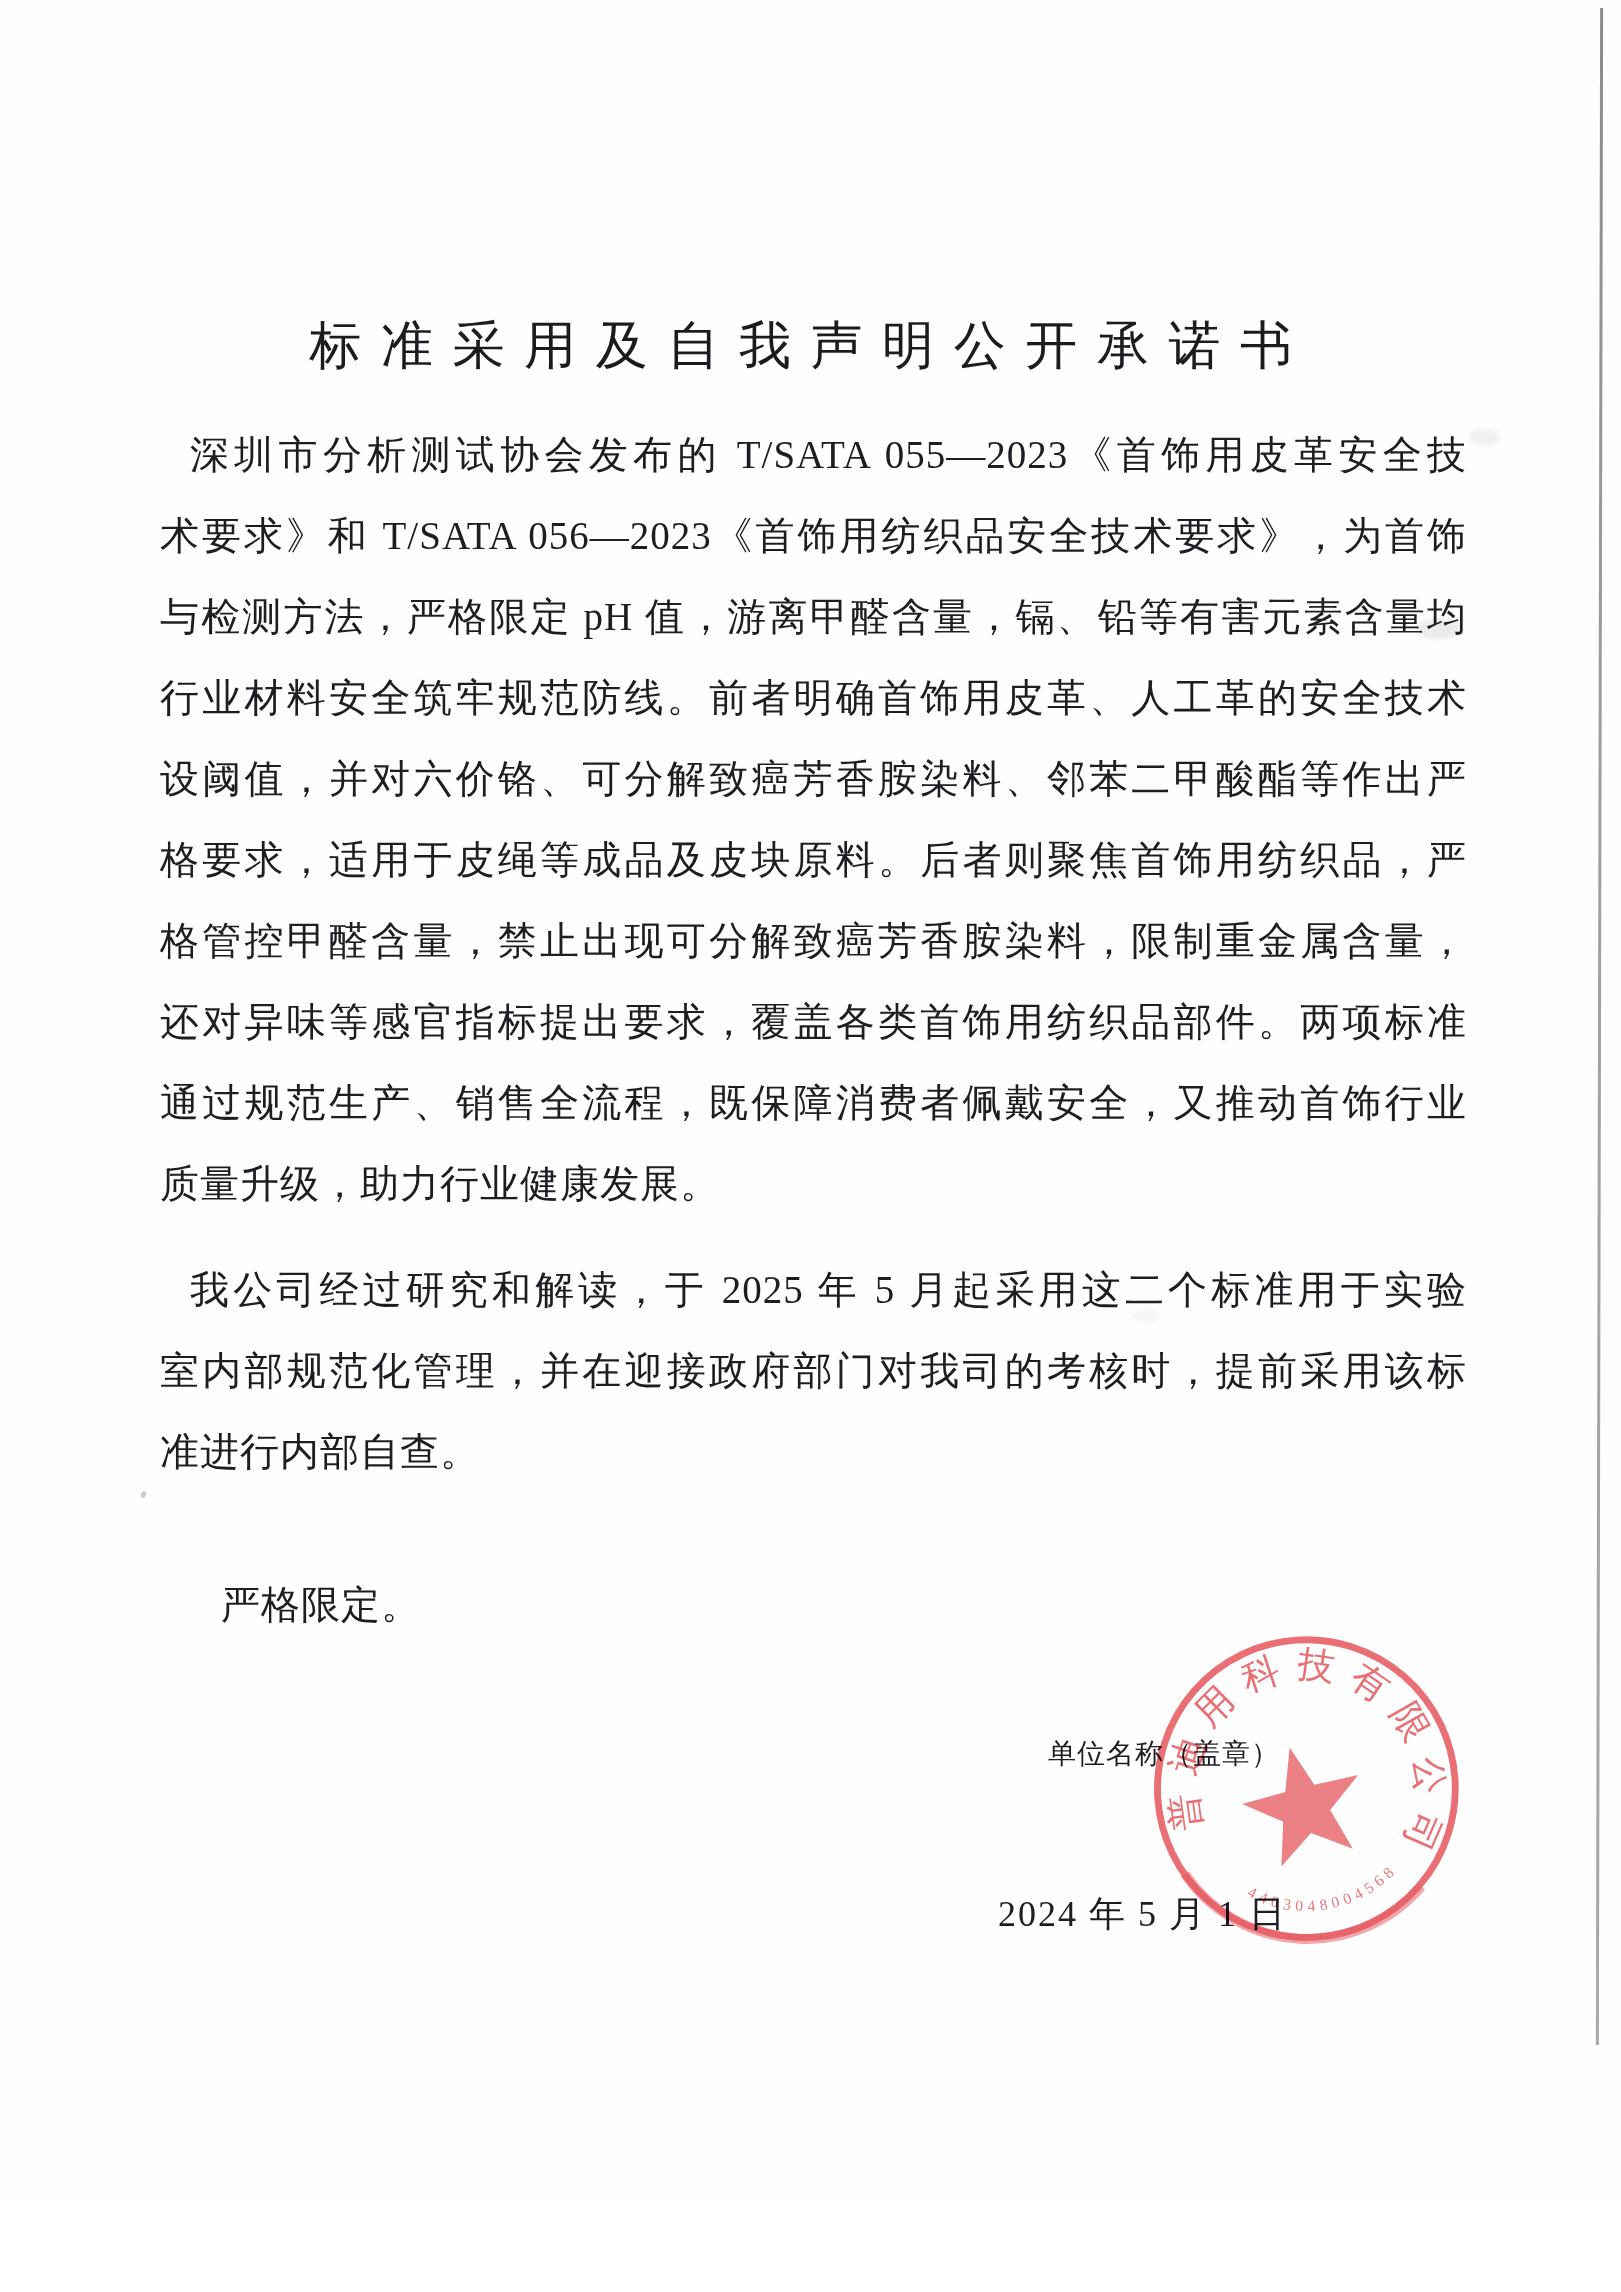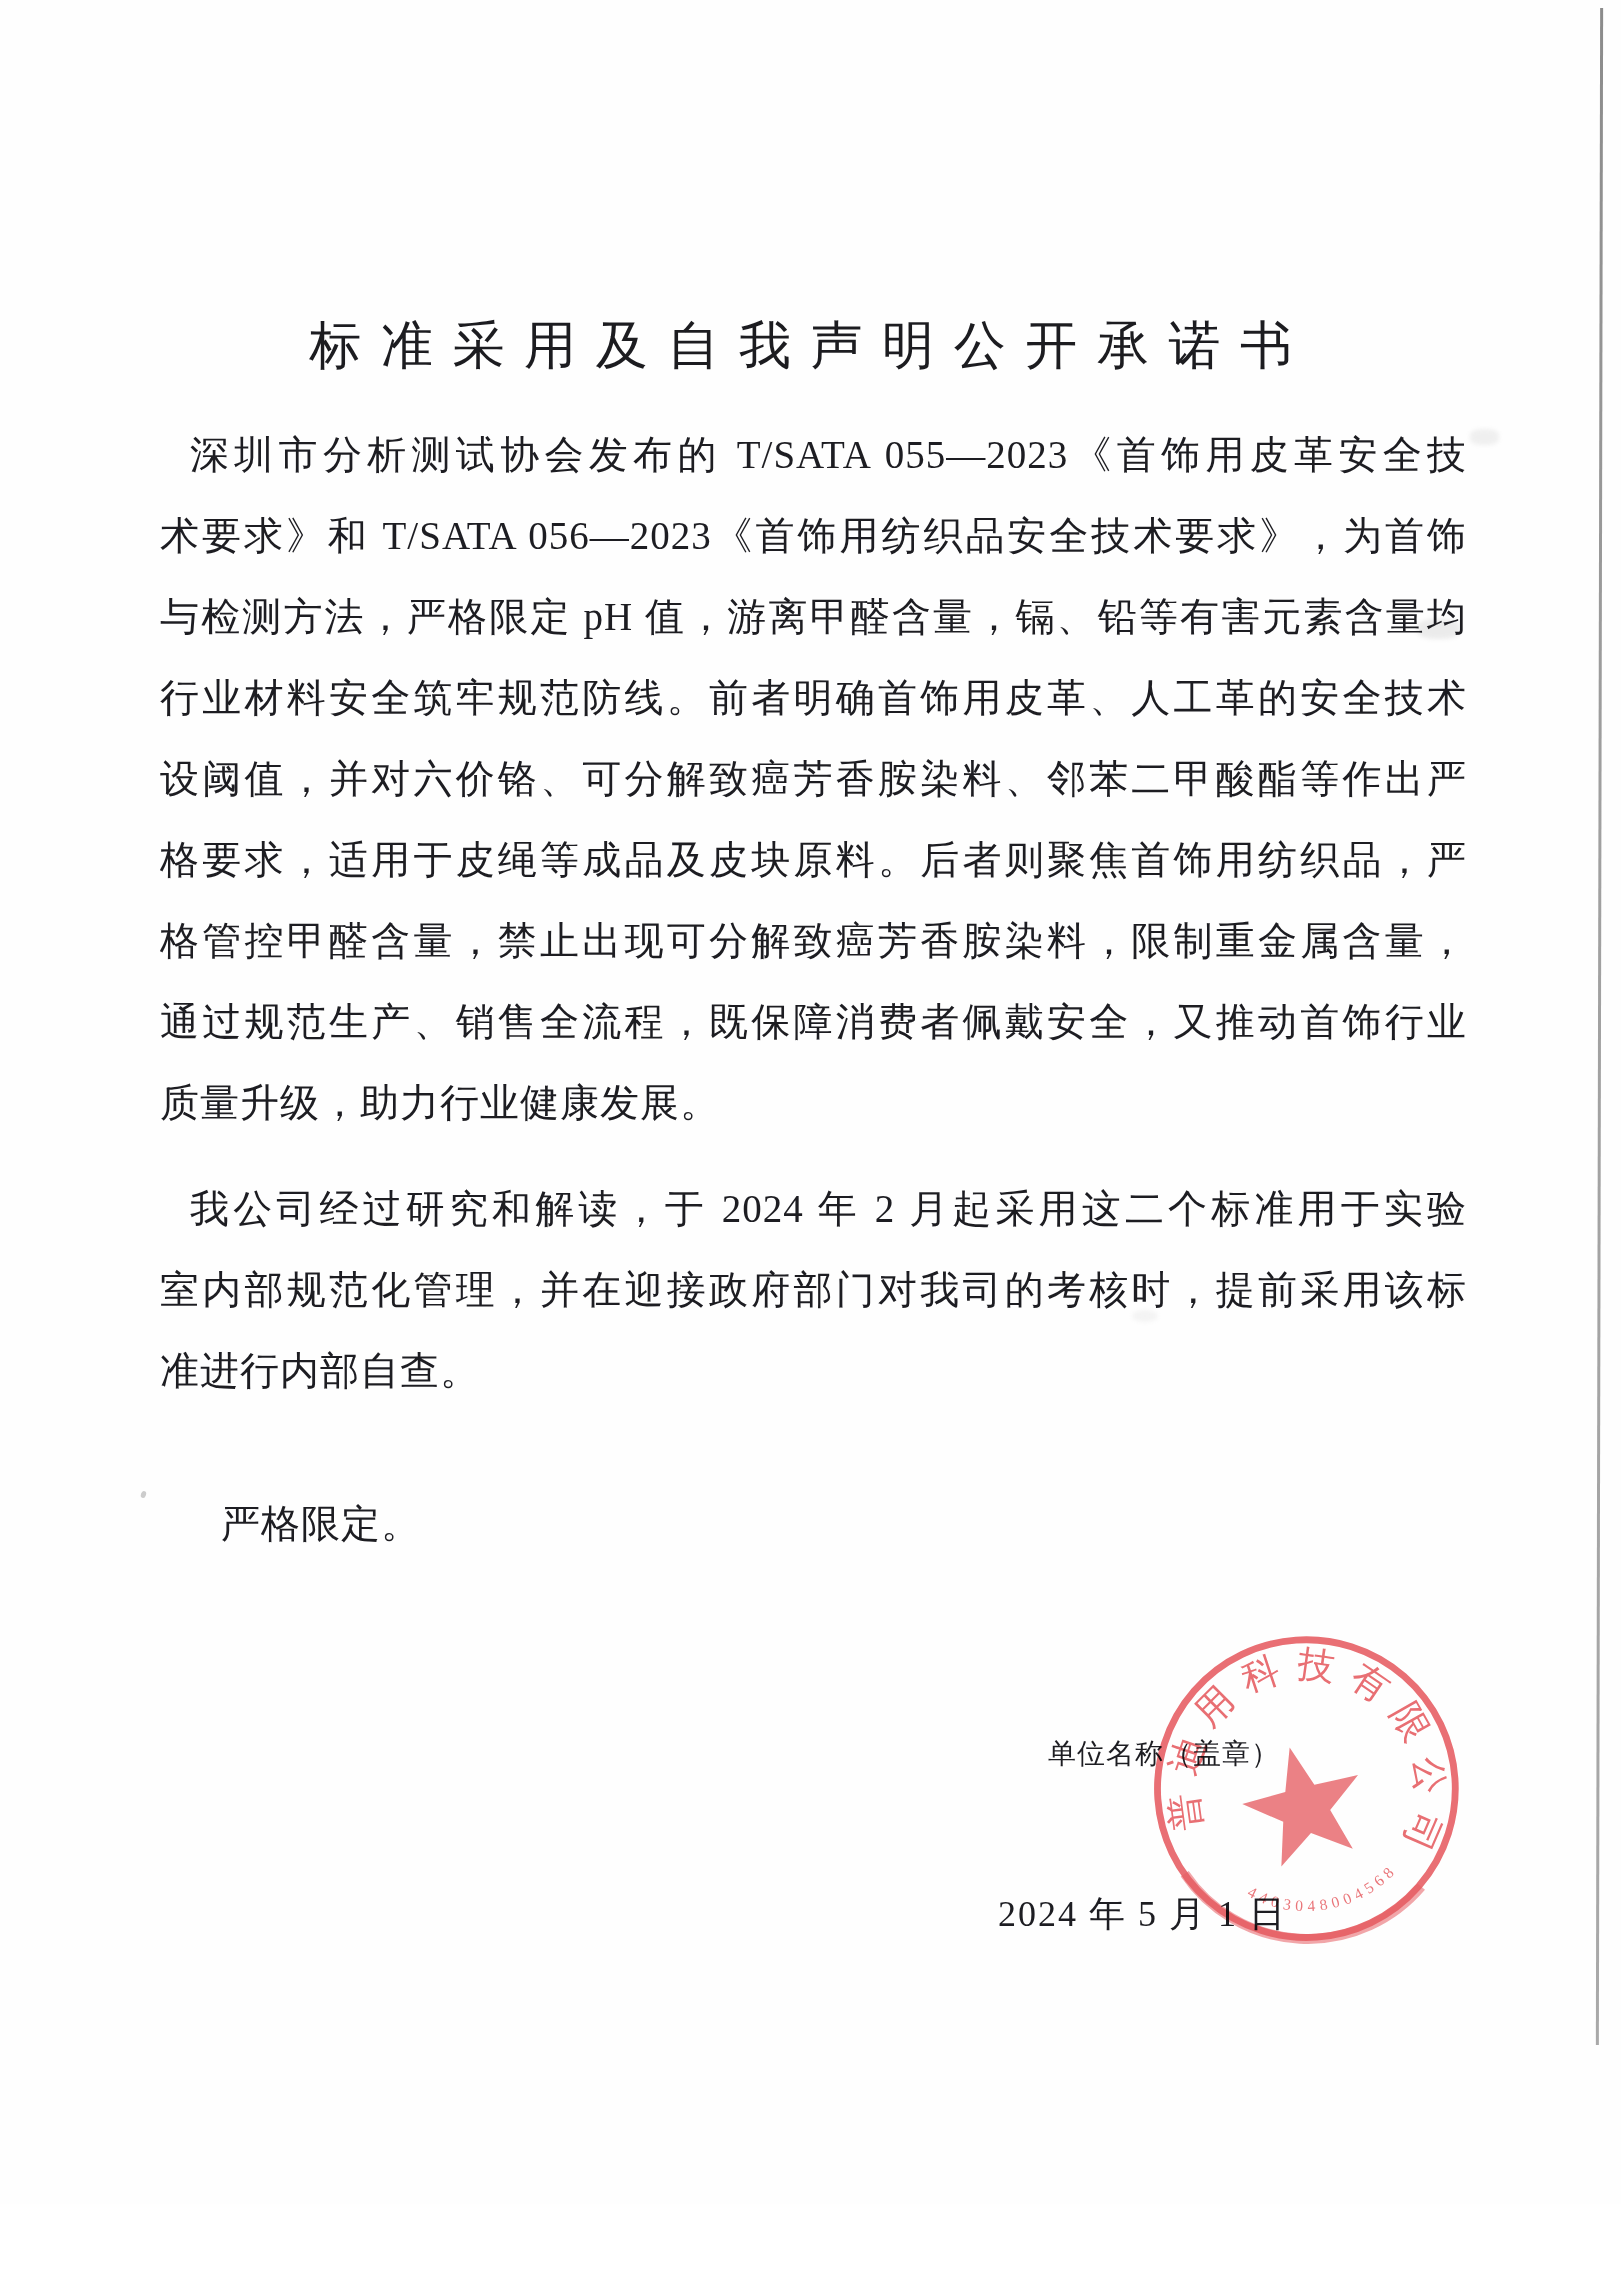--- a/index.html
+++ b/index.html
@@ -84,25 +84,26 @@
 
   <div class="doc-body">
       <div class="para">
         <div class="line first just">深圳市分析测试协会发布的 T/SATA 055—2023《首饰用皮革安全技</div>
         <div class="line just">术要求》和 T/SATA 056—2023《首饰用纺织品安全技术要求》，为首饰</div>
         <div class="line just">与检测方法，严格限定 pH 值，游离甲醛含量，镉、铅等有害元素含量均</div>
         <div class="line just">行业材料安全筑牢规范防线。前者明确首饰用皮革、人工革的安全技术</div>
         <div class="line just">设阈值，并对六价铬、可分解致癌芳香胺染料、邻苯二甲酸酯等作出严</div>
         <div class="line just">格要求，适用于皮绳等成品及皮块原料。后者则聚焦首饰用纺织品，严</div>
         <div class="line just">格管控甲醛含量，禁止出现可分解致癌芳香胺染料，限制重金属含量，</div>
+        <div class="line just">还对异味等感官指标提出要求，覆盖各类首饰用纺织品部件。两项标准</div>
         <div class="line just">通过规范生产、销售全流程，既保障消费者佩戴安全，又推动首饰行业</div>
         <div class="line">质量升级，助力行业健康发展。</div>
       </div>
       <div class="para">
-        <div class="line first just">我公司经过研究和解读，于 2024 年 2 月起采用这二个标准用于实验</div>
+        <div class="line first just">我公司经过研究和解读，于 2025 年 5 月起采用这二个标准用于实验</div>
         <div class="line just">室内部规范化管理，并在迎接政府部门对我司的考核时，提前采用该标</div>
         <div class="line">准进行内部自查。</div>
       </div>
       <div class="para wide-indent gap-large">
         <div class="line first">严格限定。</div>
       </div>
     </div>
 
   <div class="sig-unit">单位名称（盖章）</div>
   <div class="sig-date">2024 年 5 月 1 日</div>

